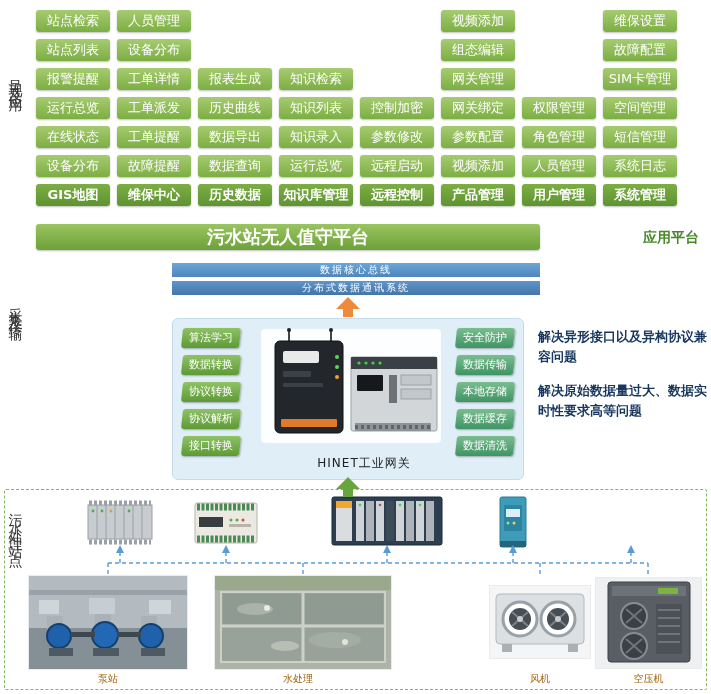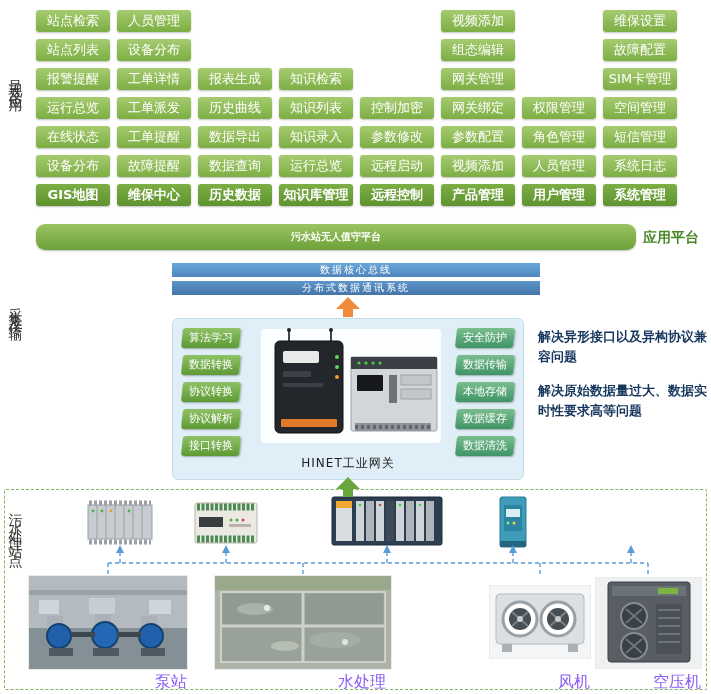--- a/index.html
+++ b/index.html
@@ -14,22 +14,22 @@
 
   
   .app-grid { position:absolute; left:36px; top:10px; width:641px; height:196px; display:flex; gap:7px; }
   .col { flex:1; display:flex; flex-direction:column; justify-content:flex-end; gap:7px; min-width:0; }
   .gbtn { height:22px; line-height:22px; text-align:center; color:#ffffff; font-size:13px;
           border-radius:3px; background:linear-gradient(180deg,#a6cb70,#7cae43);
           box-shadow:0 1px 2px rgba(0,0,0,.25); white-space:nowrap; overflow:hidden; }
   .gbtn.hdr { background:linear-gradient(180deg,#7cae43,#5e9330); font-weight:bold; }
 
   
-  .platform-bar { position:absolute; left:36px; top:224px; width:600px; height:26px; line-height:26px;
-          text-align:center; color:#ffffff; font-weight:bold; font-size:10px; border-radius:9px;
+  .platform-bar { position:absolute; left:36px; top:224px; width:504px; height:26px; line-height:26px;
+          text-align:center; color:#ffffff; font-weight:bold; font-size:18px; border-radius:3px;
           background:linear-gradient(180deg,#9ac461,#6da139); box-shadow:0 1px 2px rgba(0,0,0,.25); }
   .platform-side { position:absolute; left:643px; top:229px; font-size:14px; font-weight:bold; color:#48892a; }
 
   
   .bus { position:absolute; left:172px; width:368px; height:14px; line-height:14px; text-align:center;
          color:#ffffff; font-size:10px; letter-spacing:2px; }
   .bus1 { top:263px; background:linear-gradient(180deg,#6aa6d8,#4f86bd); }
   .bus2 { top:281px; background:linear-gradient(180deg,#5e95c9,#4475a8); }
 
   
@@ -41,21 +41,21 @@
   .gateway-box { position:absolute; left:172px; top:318px; width:352px; height:162px;
           background:#e0eff7; border:1px solid #c3dcea; border-radius:6px; }
   .gw-col { position:absolute; top:9px; display:flex; flex-direction:column; gap:7px; }
   .gw-left { left:9px; } .gw-right { right:9px; }
   .gw-btn { width:58px; height:20px; line-height:20px; text-align:center; color:#ffffff; font-size:11px;
           border-radius:3px; background:linear-gradient(180deg,#8fc266,#5d9a35);
           box-shadow:1px 1px 2px rgba(0,0,0,.3); transform:skewX(-6deg); }
   .gw-btn span { display:inline-block; transform:skewX(6deg); white-space:nowrap; }
   .gw-right .gw-btn { background:linear-gradient(180deg,#7abd8f,#3f9465); }
   .gw-devices { position:absolute; left:76px; top:8px; width:200px; height:122px; }
-  .gw-label { position:absolute; bottom:7px; left:0; width:100%; text-align:center; font-size:12px;
+  .gw-label { position:absolute; bottom:7px; left:16px; width:100%; text-align:center; font-size:12px;
           color:#222222; letter-spacing:1px;margin-top:42px; }
 
   
   .note { position:absolute; left:538px; width:172px; font-size:13px; font-weight:bold;
           color:#17375e; line-height:20px; }
   .note1 { top:327px; } .note2 { top:381px; }
 
   
   .site-area { position:absolute; left:4px; top:489px; width:703px; height:201px;
           border:1px dashed #84b75b; border-radius:2px; }
@@ -63,21 +63,21 @@
   .dev-1 { left:82px;  top:9px;  width:66px;  height:46px; }
   .dev-2 { left:188px; top:9px;  width:66px;  height:48px; }
   .dev-3 { left:326px; top:5px;  width:112px; height:52px; }
   .dev-4 { left:490px; top:5px;  width:36px;  height:54px; }
   .connectors { position:absolute; left:0; top:50px; width:703px; height:40px; }
   .photo { position:absolute; box-shadow:0 0 0 1px rgba(0,0,0,.08); }
   .photo-1 { left:24px;  top:86px; width:158px; height:93px; }
   .photo-2 { left:210px; top:86px; width:176px; height:93px; }
   .photo-3 { left:485px; top:96px; width:100px; height:72px; }
   .photo-4 { left:591px; top:88px; width:105px; height:90px; }
-  .site-label { position:absolute; top:182px; text-align:right; font-size:16px; color:#8b5cf6; }
+  .site-label { position:absolute; top:182px; text-align:center; font-size:10px; color:#a16207; }
   .sl-1 { left:24px;  width:158px; }
   .sl-2 { left:205px; width:176px; }
   .sl-3 { left:485px; width:100px; }
   .sl-4 { left:591px; width:105px; }
 </style>
 </head>
 <body>
 
 <div class="page">
 

